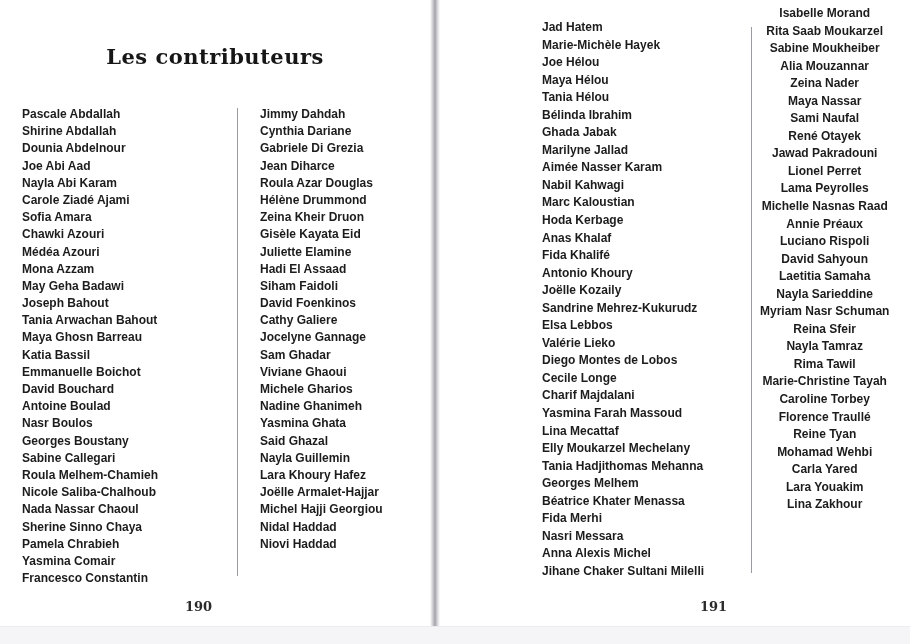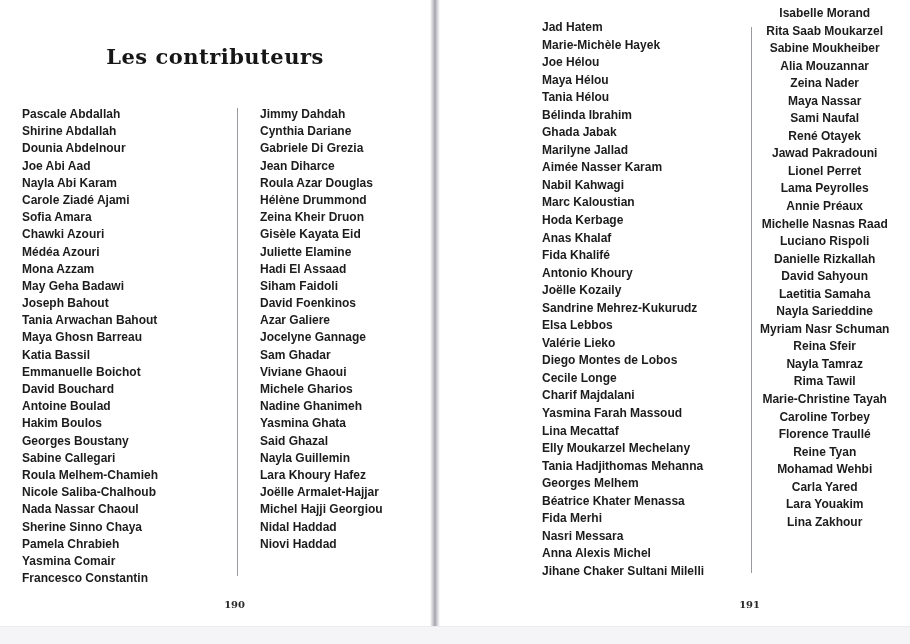--- a/index.html
+++ b/index.html
@@ -69,23 +69,23 @@
   #divider-left  { left: 237px; top: 108px; height: 468px; }
   #divider-right { left: 751px; top: 27px;  height: 546px; }
   #left-col-1  { left: 22px;  top: 106px; }
   #left-col-2  { left: 260px; top: 106px; }
   #right-col-1 { left: 542px; top: 19px; }
   #right-col-2 { left: 760px; top: 5px; text-align: center; }
   .page-number {
     position: absolute;
     top: 599px;
     width: 60px;
-    text-align: right;
+    text-align: left;
     font-family: "DejaVu Serif", serif;
-    font-size: 10px;
+    font-size: 13px;
     font-weight: 700;
     color: #2a2a2a;
   }
   #page-number-left  { left: 185px; }
   #page-number-right { left: 700px; }
 </style>
 </head>
 <body>
 
 <div class="spread">
@@ -106,21 +106,21 @@
       <div class="name">Médéa Azouri</div>
       <div class="name">Mona Azzam</div>
       <div class="name">May Geha Badawi</div>
       <div class="name">Joseph Bahout</div>
       <div class="name">Tania Arwachan Bahout</div>
       <div class="name">Maya Ghosn Barreau</div>
       <div class="name">Katia Bassil</div>
       <div class="name">Emmanuelle Boichot</div>
       <div class="name">David Bouchard</div>
       <div class="name">Antoine Boulad</div>
-      <div class="name">Hakim Boulos</div>
+      <div class="name">Nasr Boulos</div>
       <div class="name">Georges Boustany</div>
       <div class="name">Sabine Callegari</div>
       <div class="name">Roula Melhem-Chamieh</div>
       <div class="name">Nicole Saliba-Chalhoub</div>
       <div class="name">Nada Nassar Chaoul</div>
       <div class="name">Sherine Sinno Chaya</div>
       <div class="name">Pamela Chrabieh</div>
       <div class="name">Yasmina Comair</div>
       <div class="name">Francesco Constantin</div>
     </div>
@@ -133,21 +133,21 @@
       <div class="name">Gabriele Di Grezia</div>
       <div class="name">Jean Diharce</div>
       <div class="name">Roula Azar Douglas</div>
       <div class="name">Hélène Drummond</div>
       <div class="name">Zeina Kheir Druon</div>
       <div class="name">Gisèle Kayata Eid</div>
       <div class="name">Juliette Elamine</div>
       <div class="name">Hadi El Assaad</div>
       <div class="name">Siham Faidoli</div>
       <div class="name">David Foenkinos</div>
-      <div class="name">Azar Galiere</div>
+      <div class="name">Cathy Galiere</div>
       <div class="name">Jocelyne Gannage</div>
       <div class="name">Sam Ghadar</div>
       <div class="name">Viviane Ghaoui</div>
       <div class="name">Michele Gharios</div>
       <div class="name">Nadine Ghanimeh</div>
       <div class="name">Yasmina Ghata</div>
       <div class="name">Said Ghazal</div>
       <div class="name">Nayla Guillemin</div>
       <div class="name">Lara Khoury Hafez</div>
       <div class="name">Joëlle Armalet-Hajjar</div>
@@ -200,24 +200,23 @@
       <div class="name">Rita Saab Moukarzel</div>
       <div class="name">Sabine Moukheiber</div>
       <div class="name">Alia Mouzannar</div>
       <div class="name">Zeina Nader</div>
       <div class="name">Maya Nassar</div>
       <div class="name">Sami Naufal</div>
       <div class="name">René Otayek</div>
       <div class="name">Jawad Pakradouni</div>
       <div class="name">Lionel Perret</div>
       <div class="name">Lama Peyrolles</div>
+      <div class="name">Michelle Nasnas Raad</div>
       <div class="name">Annie Préaux</div>
-      <div class="name">Michelle Nasnas Raad</div>
       <div class="name">Luciano Rispoli</div>
-      <div class="name">Danielle Rizkallah</div>
       <div class="name">David Sahyoun</div>
       <div class="name">Laetitia Samaha</div>
       <div class="name">Nayla Sarieddine</div>
       <div class="name">Myriam Nasr Schuman</div>
       <div class="name">Reina Sfeir</div>
       <div class="name">Nayla Tamraz</div>
       <div class="name">Rima Tawil</div>
       <div class="name">Marie-Christine Tayah</div>
       <div class="name">Caroline Torbey</div>
       <div class="name">Florence Traullé</div>

